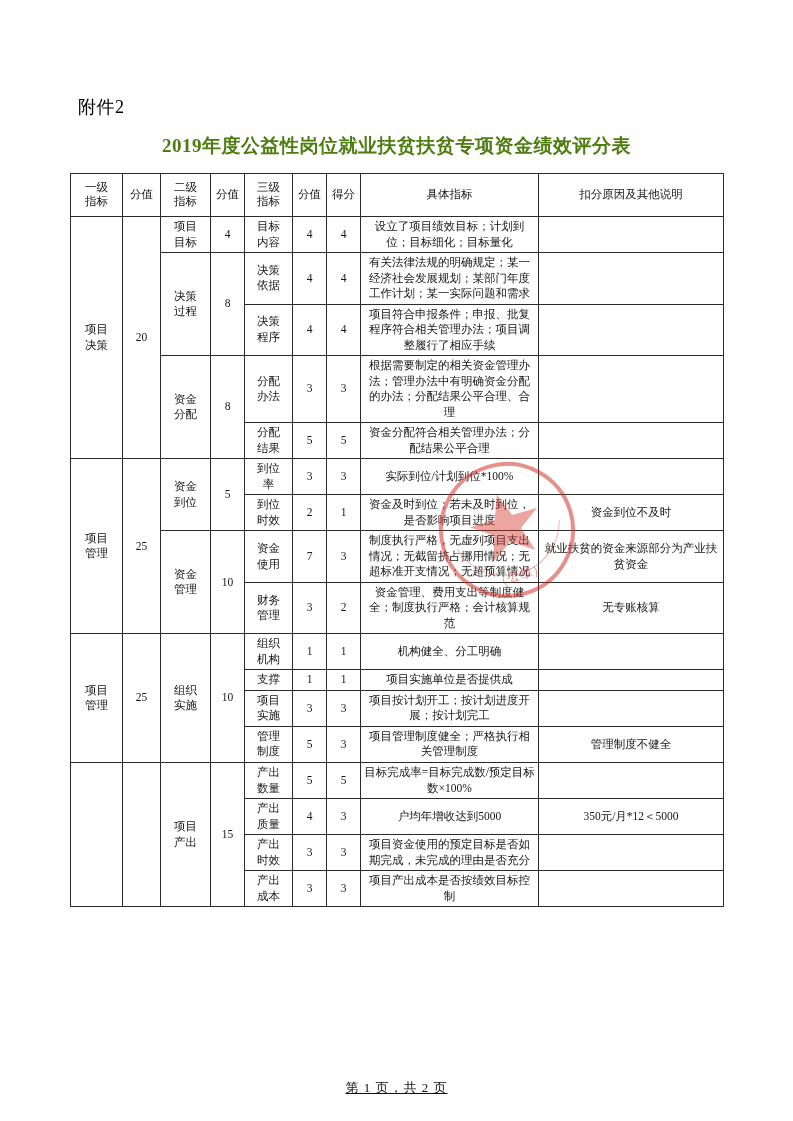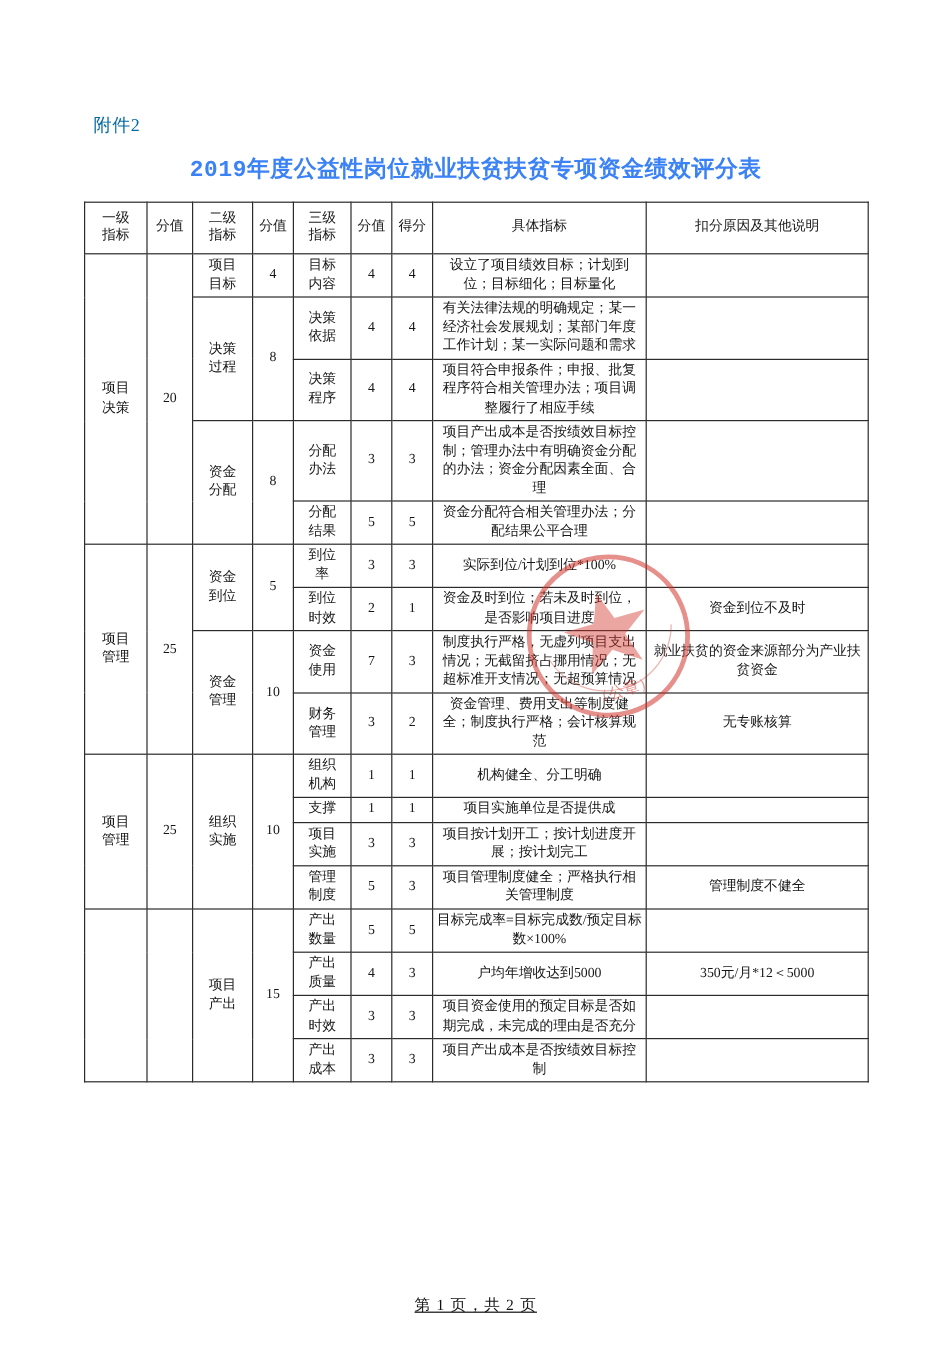--- a/index.html
+++ b/index.html
@@ -16,33 +16,32 @@
     overflow: hidden;
   }
   .page {
     position: relative;
     width: 793px;
     height: 1121px;
     box-sizing: border-box;
     padding: 95px 70px 30px 70px;
   }
   .attach-label {
-    font-size: 15px;
+    font-size: 18px;
     letter-spacing: 0.5px;
     margin: 0 0 14px 8px;
-    color: #0369a1;
+    color: #000000;
   }
   .doc-title {
     text-align: center;
     font-size: 19px;
     font-weight: bold;
     letter-spacing: 0.5px;
     margin: 0 0 14px 0;
-    color: #3b82f6;
-    font-family: Liberation Mono, monospace;
+    color: #4d7c0f;
   }
   table.score {
     border-collapse: collapse;
     width: 100%;
     table-layout: fixed;
     font-size: 11.5px;
     color: #161616;
   }
   table.score td, table.score th {
     border: 1px solid #2b2b2b;
@@ -209,21 +208,21 @@
           <div>资金</div>
           <div>分配</div>
         </td>
         <td rowspan="2">8</td>
         <td class="lvl3">
           <div>分配</div>
           <div>办法</div>
         </td>
         <td>3</td>
         <td>3</td>
-        <td class="detail">项目产出成本是否按绩效目标控制；管理办法中有明确资金分配的办法；资金分配因素全面、合理</td>
+        <td class="detail">根据需要制定的相关资金管理办法；管理办法中有明确资金分配的办法；分配结果公平合理、合理</td>
         <td class="reason"></td>
       </tr>
 
       <tr>
         <td class="lvl3">
           <div>分配</div>
           <div>结果</div>
         </td>
         <td>5</td>
         <td>5</td>

